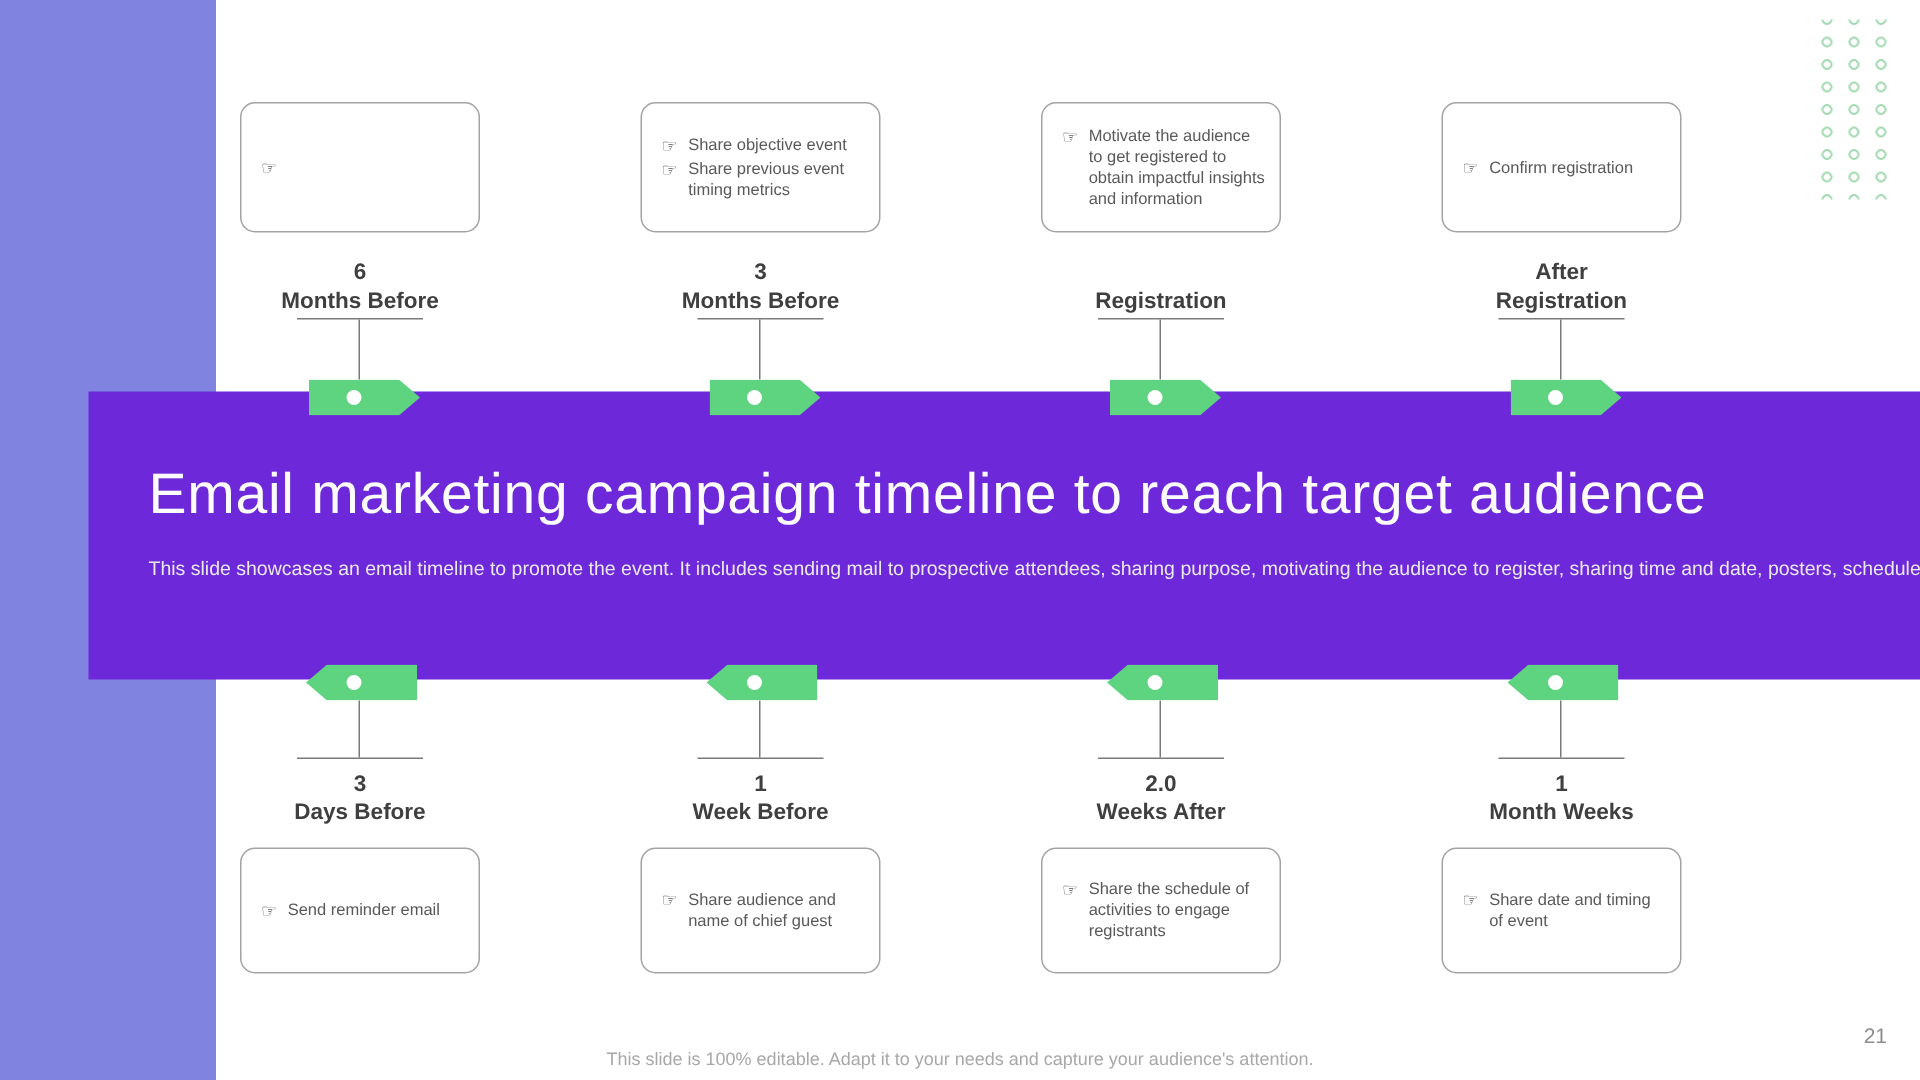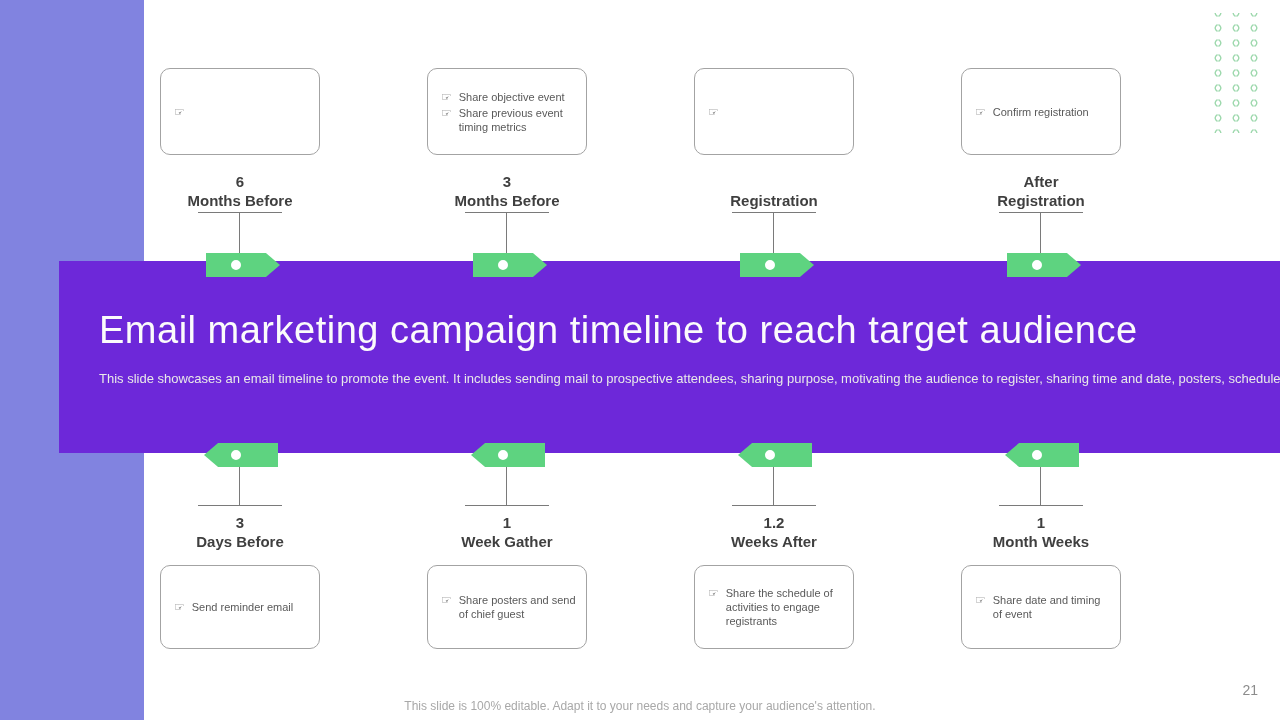--- a/index.html
+++ b/index.html
@@ -110,20 +110,21 @@
     <div class="vline"></div>
     <div class="marker point-right">
       <span class="ring"></span>
     </div>
   </div>
 
   <div class="tcol c3">
     <div class="note-box">
       <div class="bullet">
         <span class="bullet-icon">☞</span>
+        <span class="bullet-text">Motivate the audience to get registered to obtain impactful insights and information</span>
       </div>
     </div>
     <div class="t-label">
       <div></div>
       <div>Registration</div>
     </div>
     <div class="hline"></div>
     <div class="vline"></div>
     <div class="marker point-right">
       <span class="ring"></span>
@@ -167,38 +168,38 @@
   </div>
 
   <div class="bcol c2">
     <div class="marker point-left">
       <span class="ring"></span>
     </div>
     <div class="vline"></div>
     <div class="hline"></div>
     <div class="b-label">
       <div>1</div>
-      <div>Week Gather</div>
-    </div>
-    <div class="note-box">
-      <div class="bullet">
-        <span class="bullet-icon">☞</span>
-        <span class="bullet-text">Share posters and send of chief guest</span>
+      <div>Week Before</div>
+    </div>
+    <div class="note-box">
+      <div class="bullet">
+        <span class="bullet-icon">☞</span>
+        <span class="bullet-text">Share audience and name of chief guest</span>
       </div>
     </div>
   </div>
 
   <div class="bcol c3">
     <div class="marker point-left">
       <span class="ring"></span>
     </div>
     <div class="vline"></div>
     <div class="hline"></div>
     <div class="b-label">
-      <div>1.2</div>
+      <div>2.0</div>
       <div>Weeks After</div>
     </div>
     <div class="note-box">
       <div class="bullet">
         <span class="bullet-icon">☞</span>
         <span class="bullet-text">Share the schedule of activities to engage registrants</span>
       </div>
     </div>
   </div>
 

